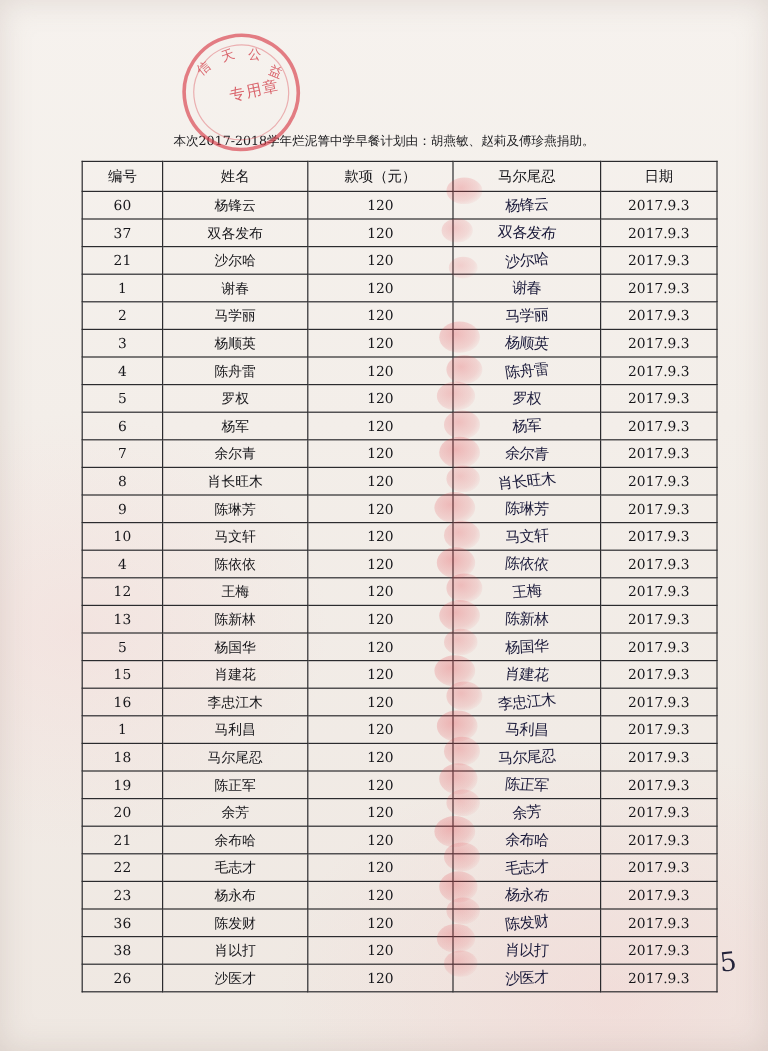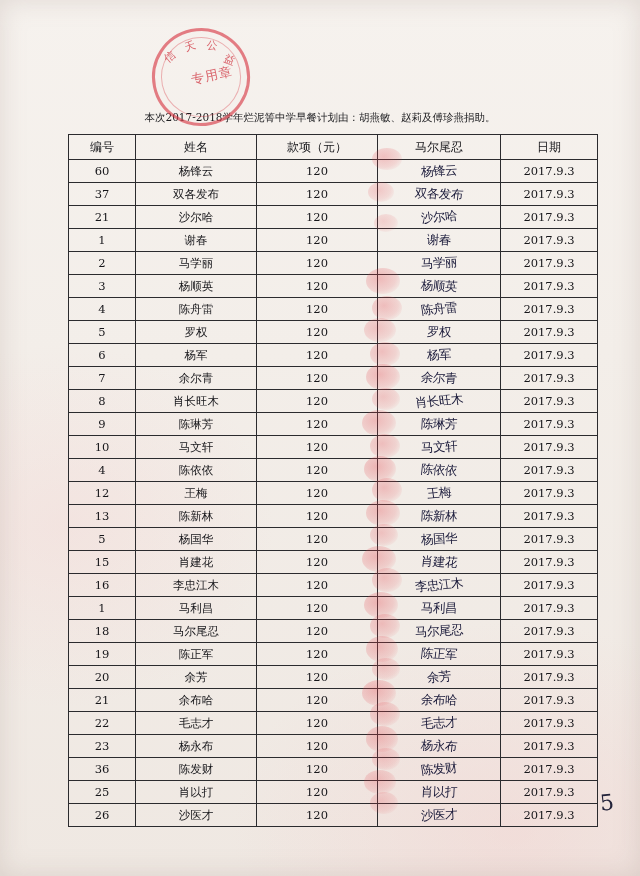--- a/index.html
+++ b/index.html
@@ -436,21 +436,21 @@
           <tr>
             <td class="c-no">36</td>
             <td class="c-name">陈发财</td>
             <td class="c-amt">120</td>
             <td class="c-sign">
               <span class="hand v3">陈发财</span>
             </td>
             <td class="c-date">2017.9.3</td>
           </tr>
           <tr>
-            <td class="c-no">25</td>
+            <td class="c-no">38</td>
             <td class="c-name">肖以打</td>
             <td class="c-amt">120</td>
             <td class="c-sign">
               <span class="hand v4">肖以打</span>
             </td>
             <td class="c-date">2017.9.3</td>
           </tr>
           <tr>
             <td class="c-no">26</td>
             <td class="c-name">沙医才</td>

